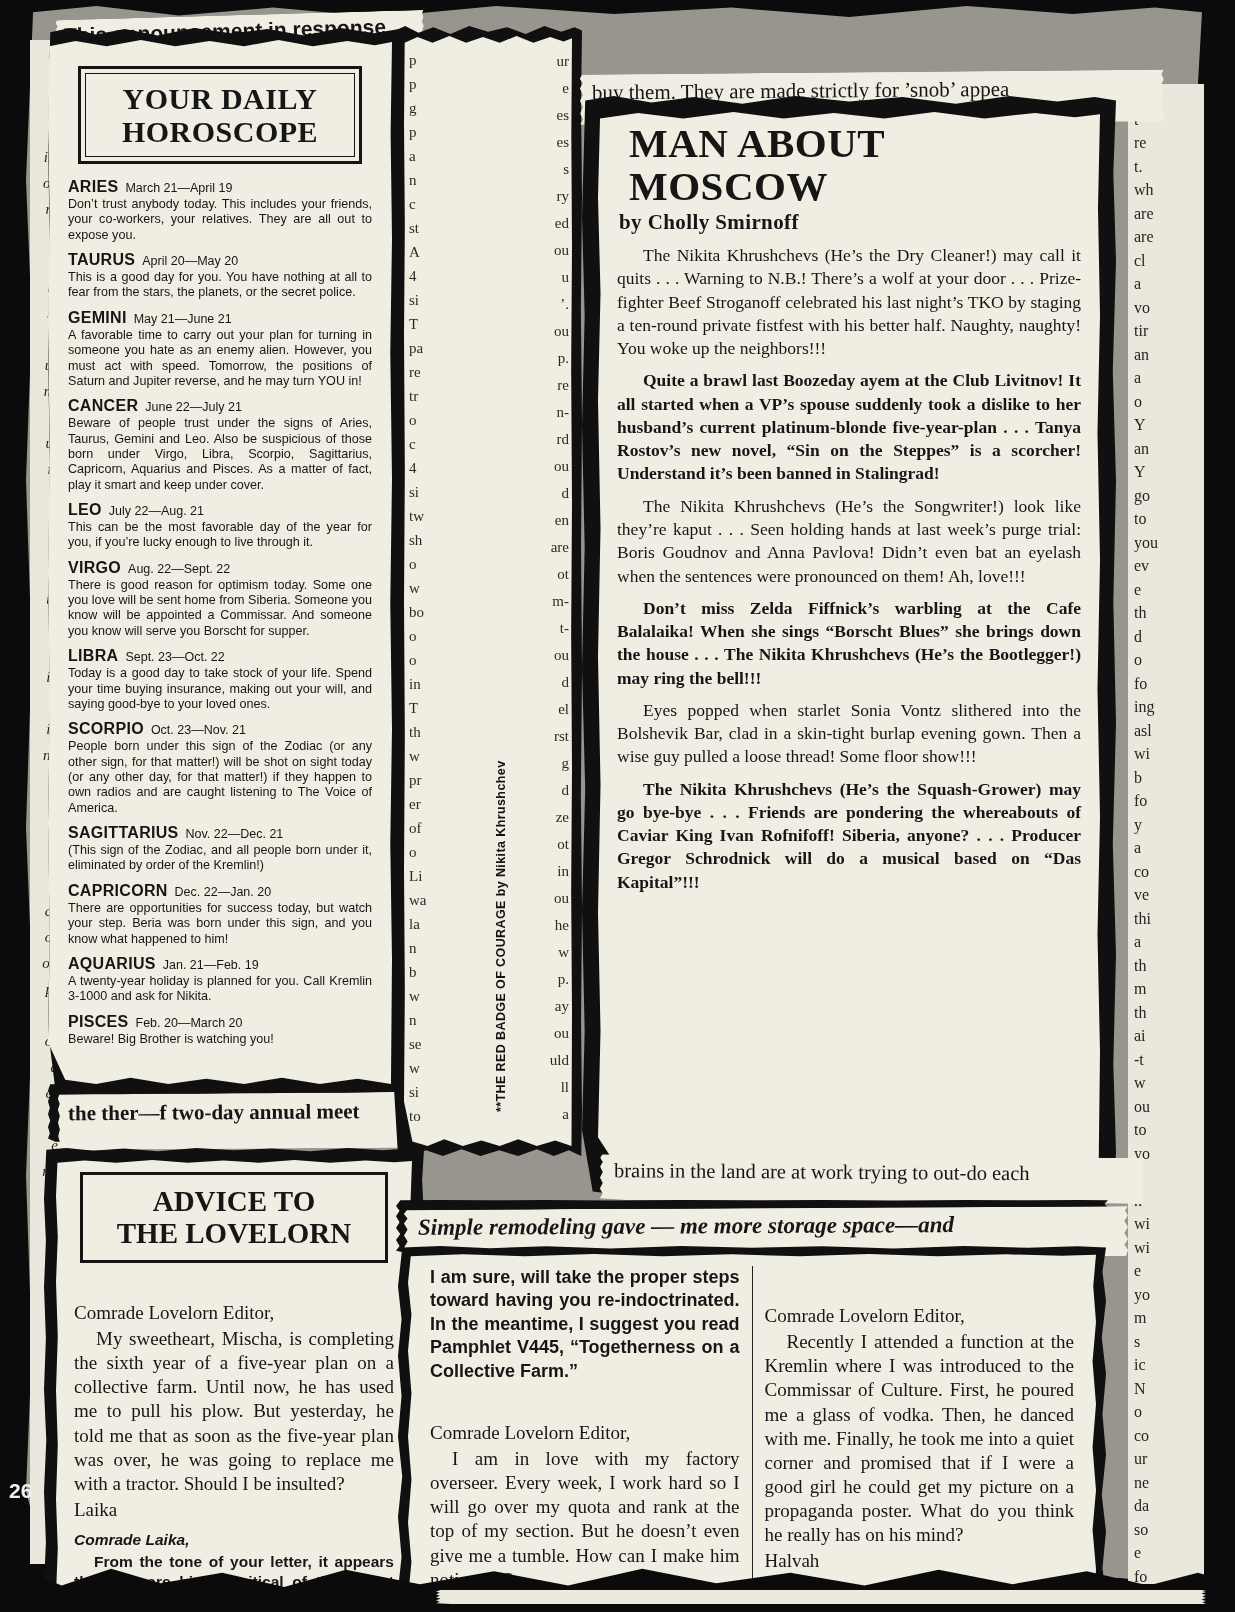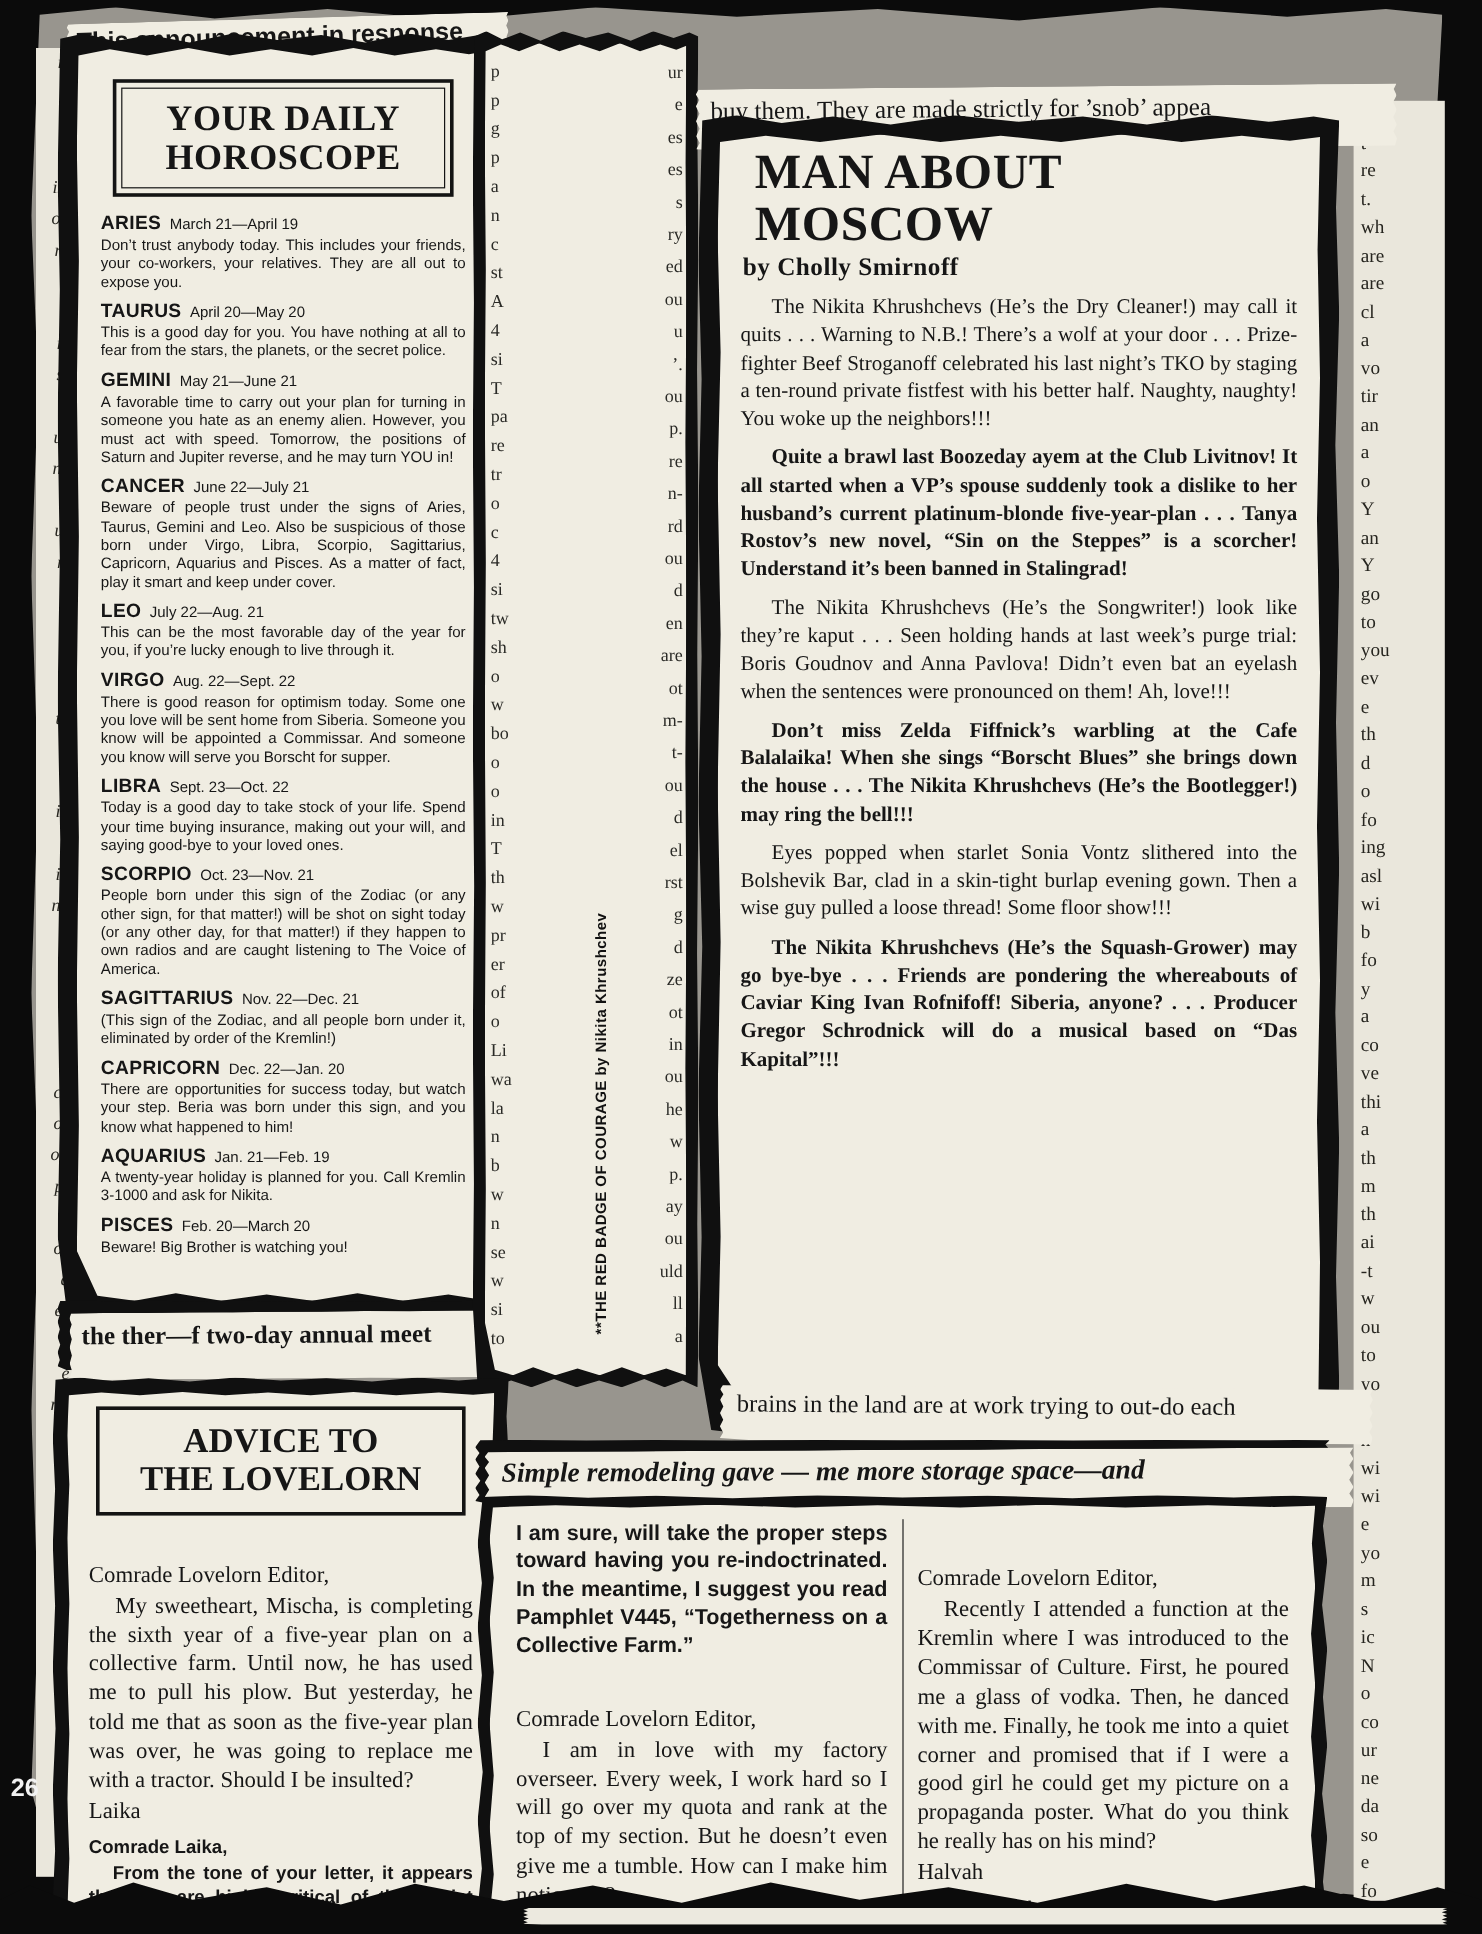--- a/index.html
+++ b/index.html
@@ -21,21 +21,21 @@
   #edge-right{left:1128px;top:84px;width:70px;height:1500px;font-size:16px;line-height:23.5px;padding-left:6px;}
   .frag{white-space:nowrap;}
 
   .pageno{position:absolute;left:9px;top:1479px;color:#f2f2f2;font-family:"Liberation Sans",sans-serif;font-weight:bold;font-size:21px;text-align:right;}
 
   #announce{left:56px;top:15px;width:352px;height:34px;transform:rotate(-1.6deg);
             font-family:"Liberation Sans",sans-serif;font-weight:bold;font-size:21px;padding:4px 8px 0;}
 
   
   #horo-b{left:48px;top:28px;width:366px;height:1066px;}
-  #horo{left:64px;top:40px;width:344px;height:1044px;}
+  #horo{left:48px;top:40px;width:344px;height:1044px;}
   .horo-titlebox{margin:26px 30px 14px;border:3px solid #141414;padding:4px;}
   .horo-titlebox-inner{border:1px solid #141414;padding:8px 4px;text-align:center;}
   .horo-title{font-weight:bold;font-size:30px;line-height:1.1;letter-spacing:.5px;}
   #horo-entries{padding:0 20px;}
   .h-entry{margin-bottom:8px;}
   .h-head{font-family:"Liberation Sans",sans-serif;margin-bottom:1px;}
   .h-sign{font-weight:bold;font-size:16px;letter-spacing:.3px;}
   .h-dates{font-size:12.5px;margin-left:7px;}
   .h-text{margin:0;font-family:"Liberation Sans",sans-serif;font-size:12.6px;line-height:1.22;text-align:justify;}
   #horo-foot-b{left:48px;top:1084px;width:366px;height:58px;}
@@ -65,21 +65,21 @@
   
   #adv-b{left:44px;top:1148px;width:380px;height:464px;}
   #adv{left:56px;top:1160px;width:356px;height:452px;box-sizing:border-box;padding:10px 18px 0;}
   .adv-titlebox{border:3px solid #141414;padding:10px 4px;margin:2px 6px 12px;text-align:center;}
   .adv-title{font-weight:bold;font-size:29px;line-height:1.12;}
   .letter{font-size:19px;line-height:1.27;text-align:justify;margin-top:38px;}
   .letter .sal{margin:4px 0 2px;}
   .letter .body{text-indent:22px;margin:0;}
   .letter .sig{text-align:left;margin:2px 26px 8px 0;}
   .reply{font-family:"Liberation Sans",sans-serif;font-weight:bold;font-size:15.5px;line-height:1.3;text-align:justify;}
-  .reply .rsal{margin:6px 0 2px;}
+  .reply .rsal{margin:6px 0 2px;font-style:italic;}
   .reply .rbody{margin:0;text-indent:20px;}
 
   
   #headline-b{left:396px;top:1200px;width:712px;height:54px;}
   #headline-strip{left:404px;top:1208px;width:696px;height:40px;transform:rotate(-.3deg);
                   font-style:italic;font-weight:bold;font-size:23px;padding:5px 14px;}
   #letters-b{left:398px;top:1246px;width:708px;height:366px;}
   #letters{left:408px;top:1254px;width:688px;height:358px;display:flex;box-sizing:border-box;padding:12px 10px;}
   .let-col{flex:1;padding:0 12px;}
   .let-col.second{border-left:1.5px solid #222;}

